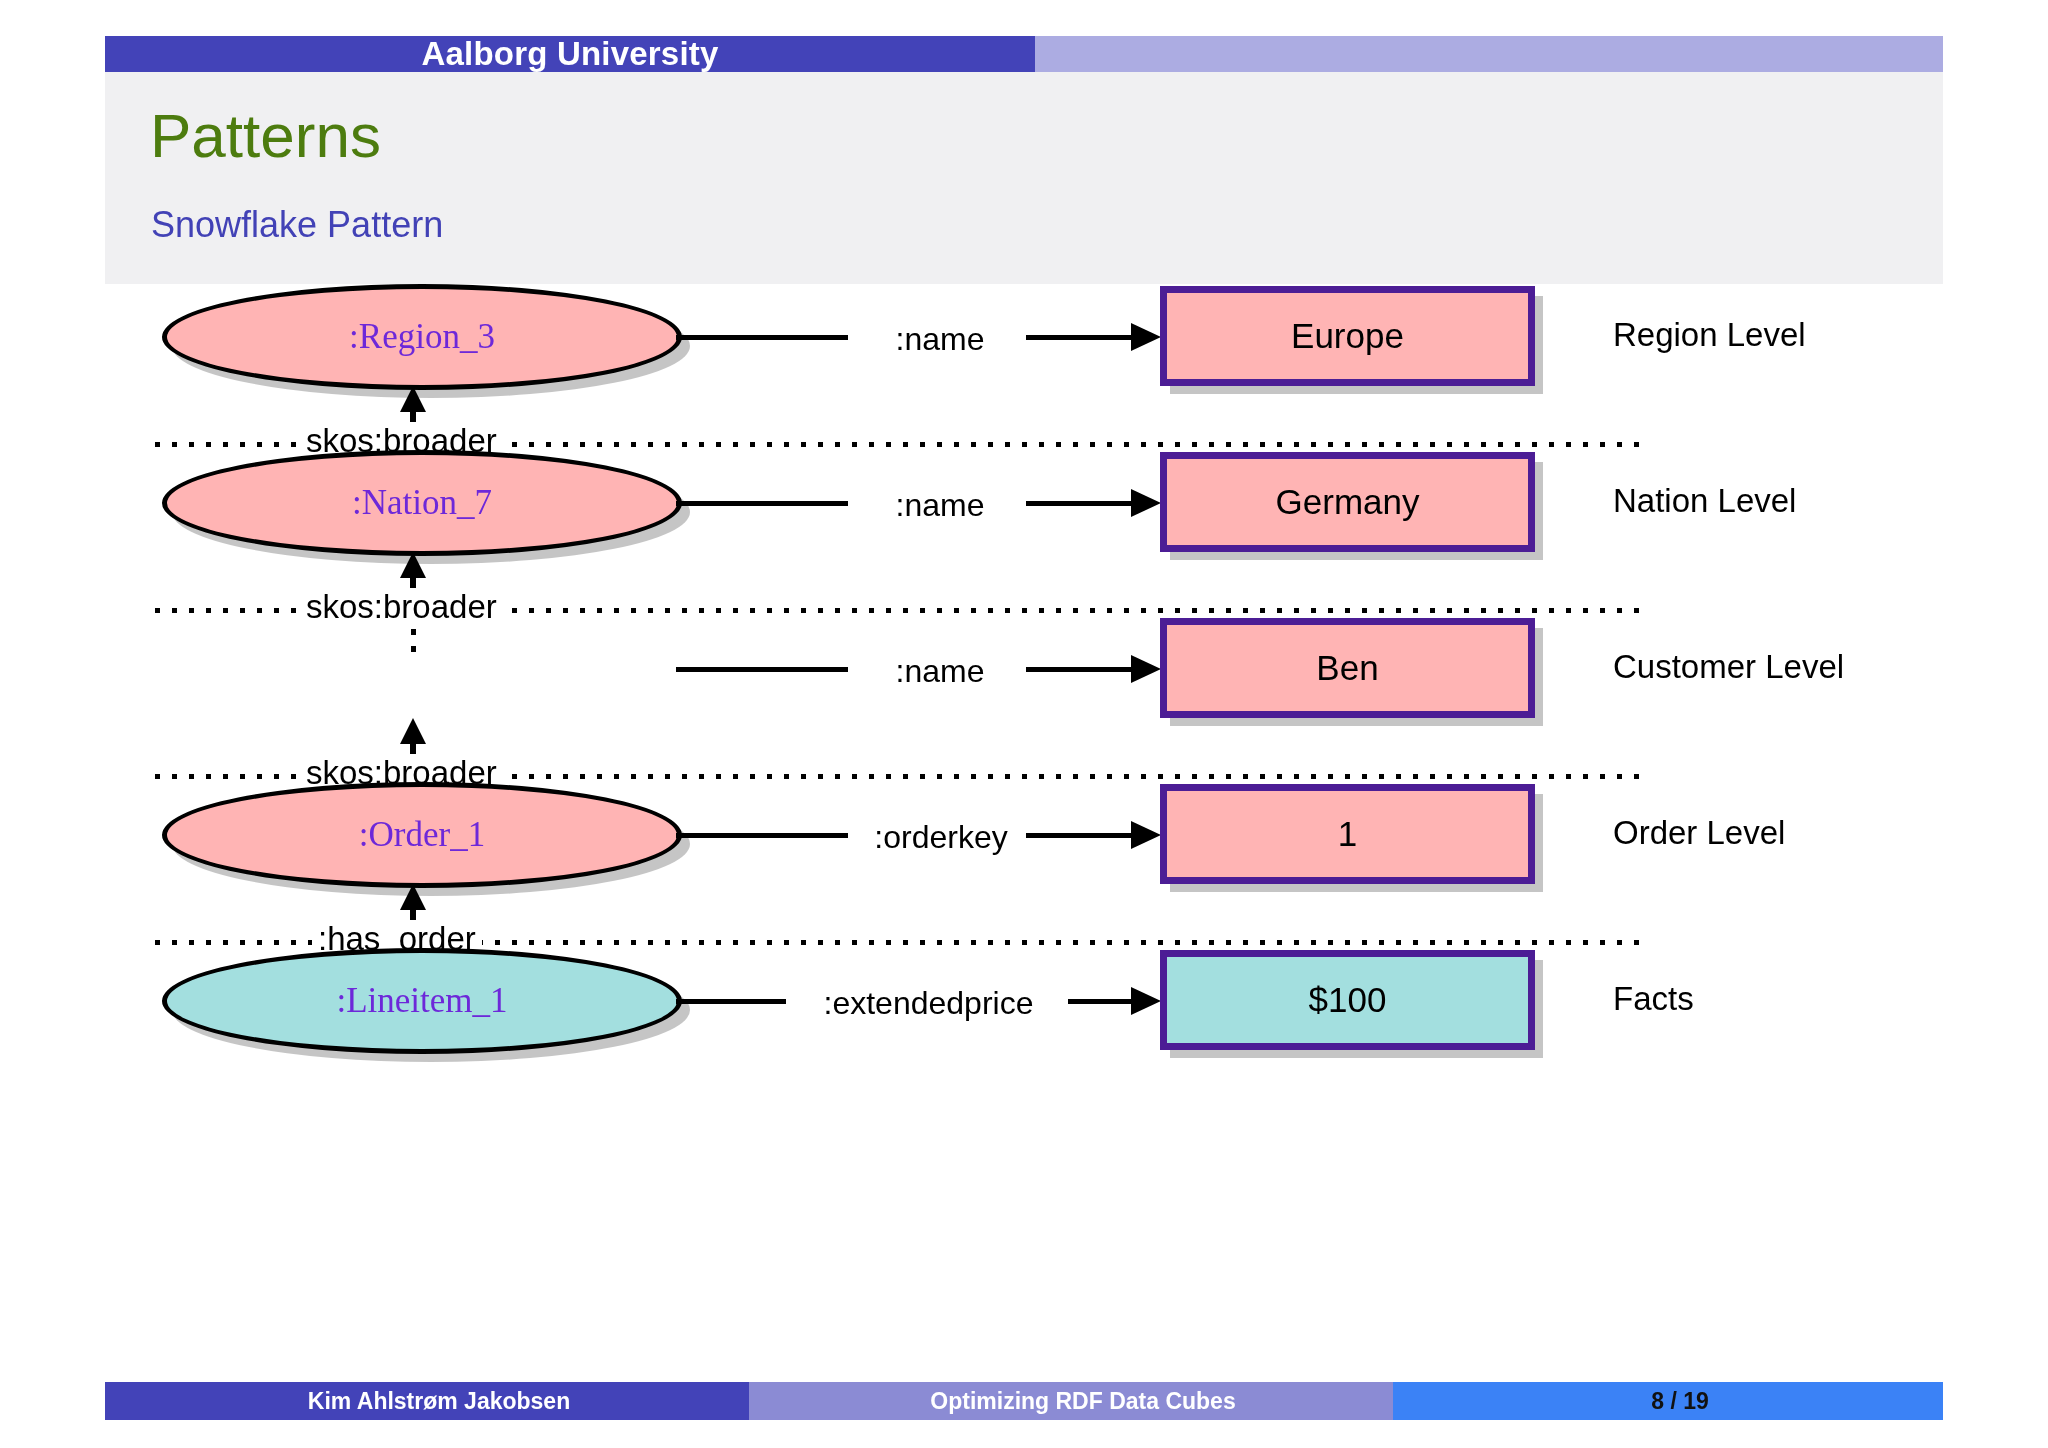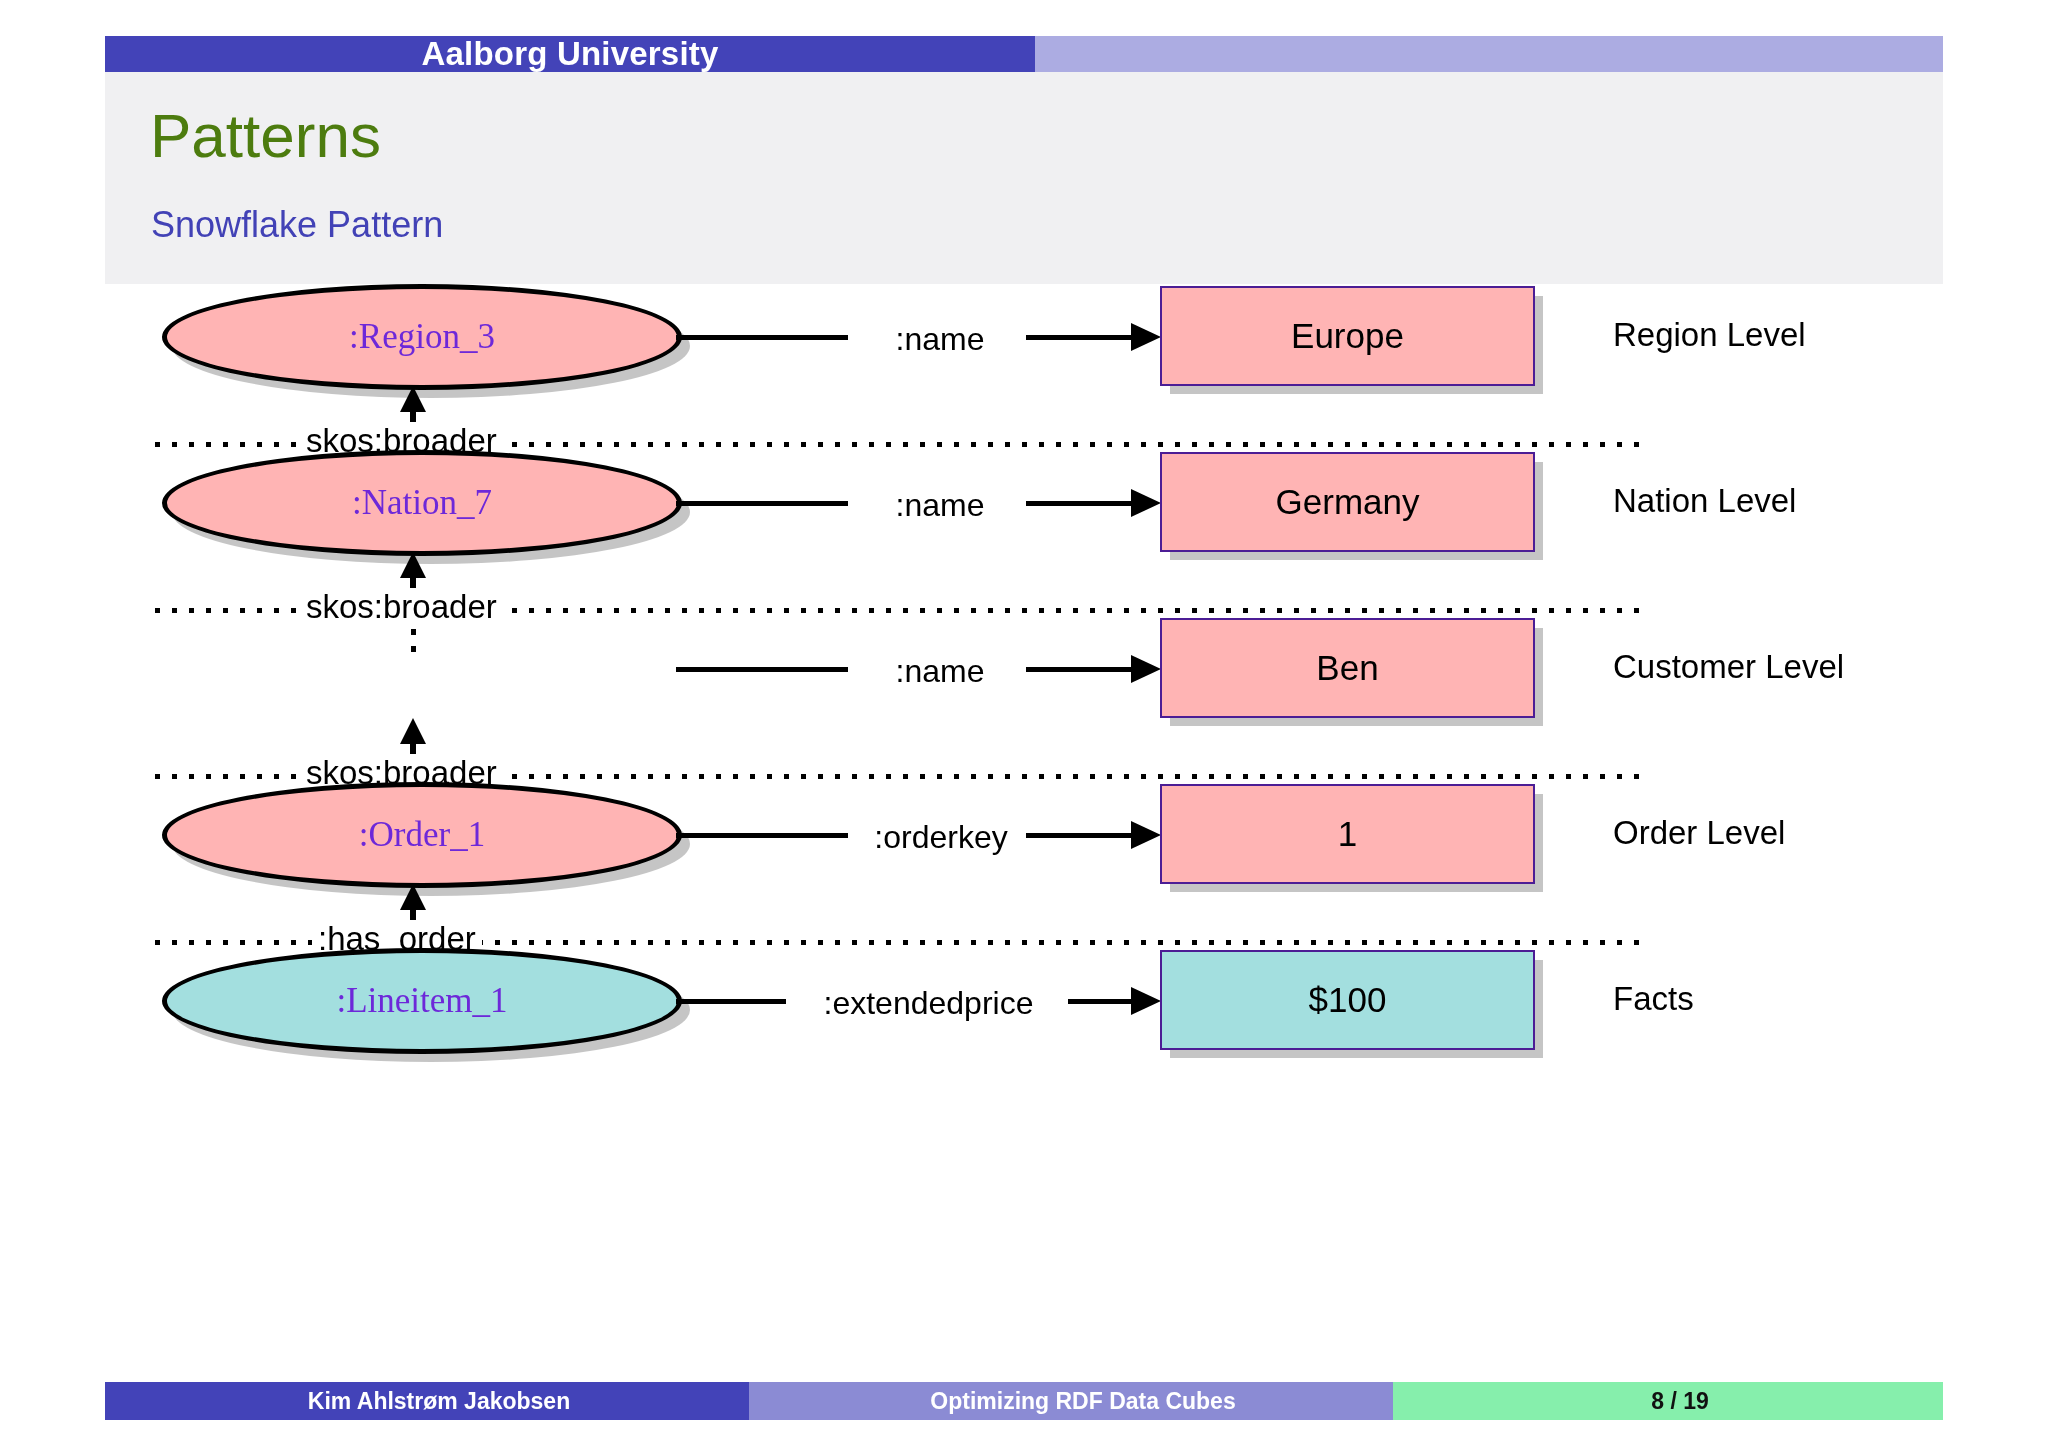--- a/index.html
+++ b/index.html
@@ -114,21 +114,21 @@
     font-family: Liberation Serif, serif;
     white-space: nowrap;
   }
 
   .boxnode {
     position: absolute;
     left: 1160px;
     top: 2px;
     width: 375px;
     height: 100px;
-    border: 2px solid #4c1d95;
+    border: 7px solid #4c1d95;
     box-sizing: border-box;
     display: flex;
     align-items: center;
     justify-content: center;
     box-shadow: 9px 9px 0 -1px rgba(150,150,150,0.55);
   }
   .boxnode.pink { background: #ffb4b4; }
   .boxnode.teal { background: #a3dfdf; }
   .boxnode span {
     font-size: 35px;
@@ -261,21 +261,21 @@
     align-items: center;
     justify-content: center;
     color: #ffffff;
     font-size: 23px;
     font-weight: bold;
     font-family: "Liberation Sans", sans-serif;
     padding-left: 24px;
   }
   .footer .f-author { width: 620px; background: #4343b8; }
   .footer .f-talk   { width: 620px; background: #8b8bd4; }
-  .footer .f-page   { flex: 1;      background: #86efac; color: #111111; }
+  .footer .f-page   { flex: 1;      background: #3b82f6; color: #111111; }
 </style>
 </head>
 <body>
 
 <div class="topbar">
   <div class="topbar-dark">
     <span class="topbar-title">Aalborg University</span>
   </div>
   <div class="topbar-light"></div>
 </div>

